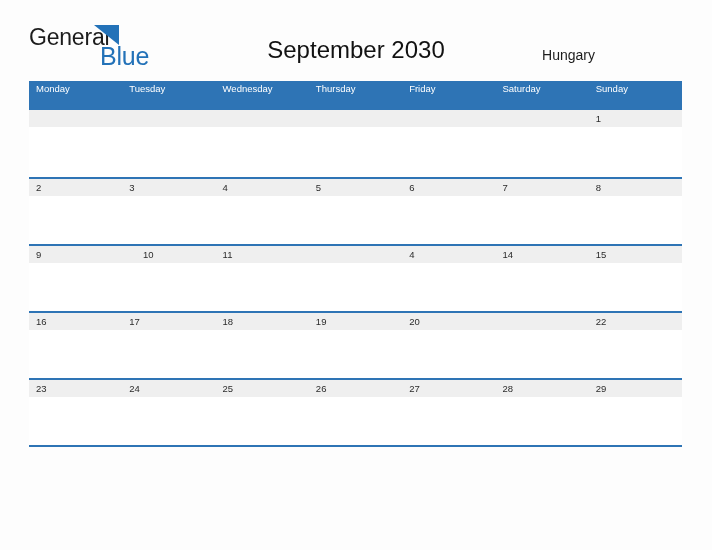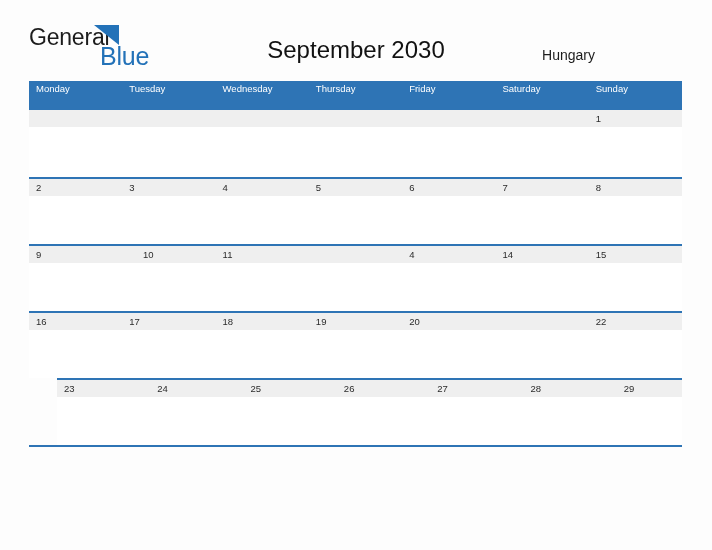--- a/index.html
+++ b/index.html
@@ -222,21 +222,21 @@
       </div>
       <div class="week-row" style="border-top-color: rgb(46, 116, 181);">
         <div class="week-band" style="background: rgb(239, 239, 239);"></div>
         <div class="day-cell" style="left: 0px; width: 93.2857px;">16</div>
         <div class="day-cell" style="left: 93.2857px; width: 93.2857px;">17</div>
         <div class="day-cell" style="left: 186.571px; width: 93.2857px;">18</div>
         <div class="day-cell" style="left: 279.857px; width: 93.2857px;">19</div>
         <div class="day-cell" style="left: 373.143px; width: 93.2857px;">20</div>
         <div class="day-cell" style="left: 559.714px; width: 93.2857px;">22</div>
       </div>
-      <div class="week-row" style="border-top-color: rgb(46, 116, 181); margin-left: 28px;">
+      <div class="week-row" style="border-top-color: rgb(46, 116, 181);">
         <div class="week-band" style="background: rgb(239, 239, 239);"></div>
         <div class="day-cell" style="left: 0px; width: 93.2857px;">23</div>
         <div class="day-cell" style="left: 93.2857px; width: 93.2857px;">24</div>
         <div class="day-cell" style="left: 186.571px; width: 93.2857px;">25</div>
         <div class="day-cell" style="left: 279.857px; width: 93.2857px;">26</div>
         <div class="day-cell" style="left: 373.143px; width: 93.2857px;">27</div>
         <div class="day-cell" style="left: 466.429px; width: 93.2857px;">28</div>
         <div class="day-cell" style="left: 559.714px; width: 93.2857px;">29</div>
       </div>
       <div class="week-row" style="border-top-color: rgb(46, 116, 181);">

